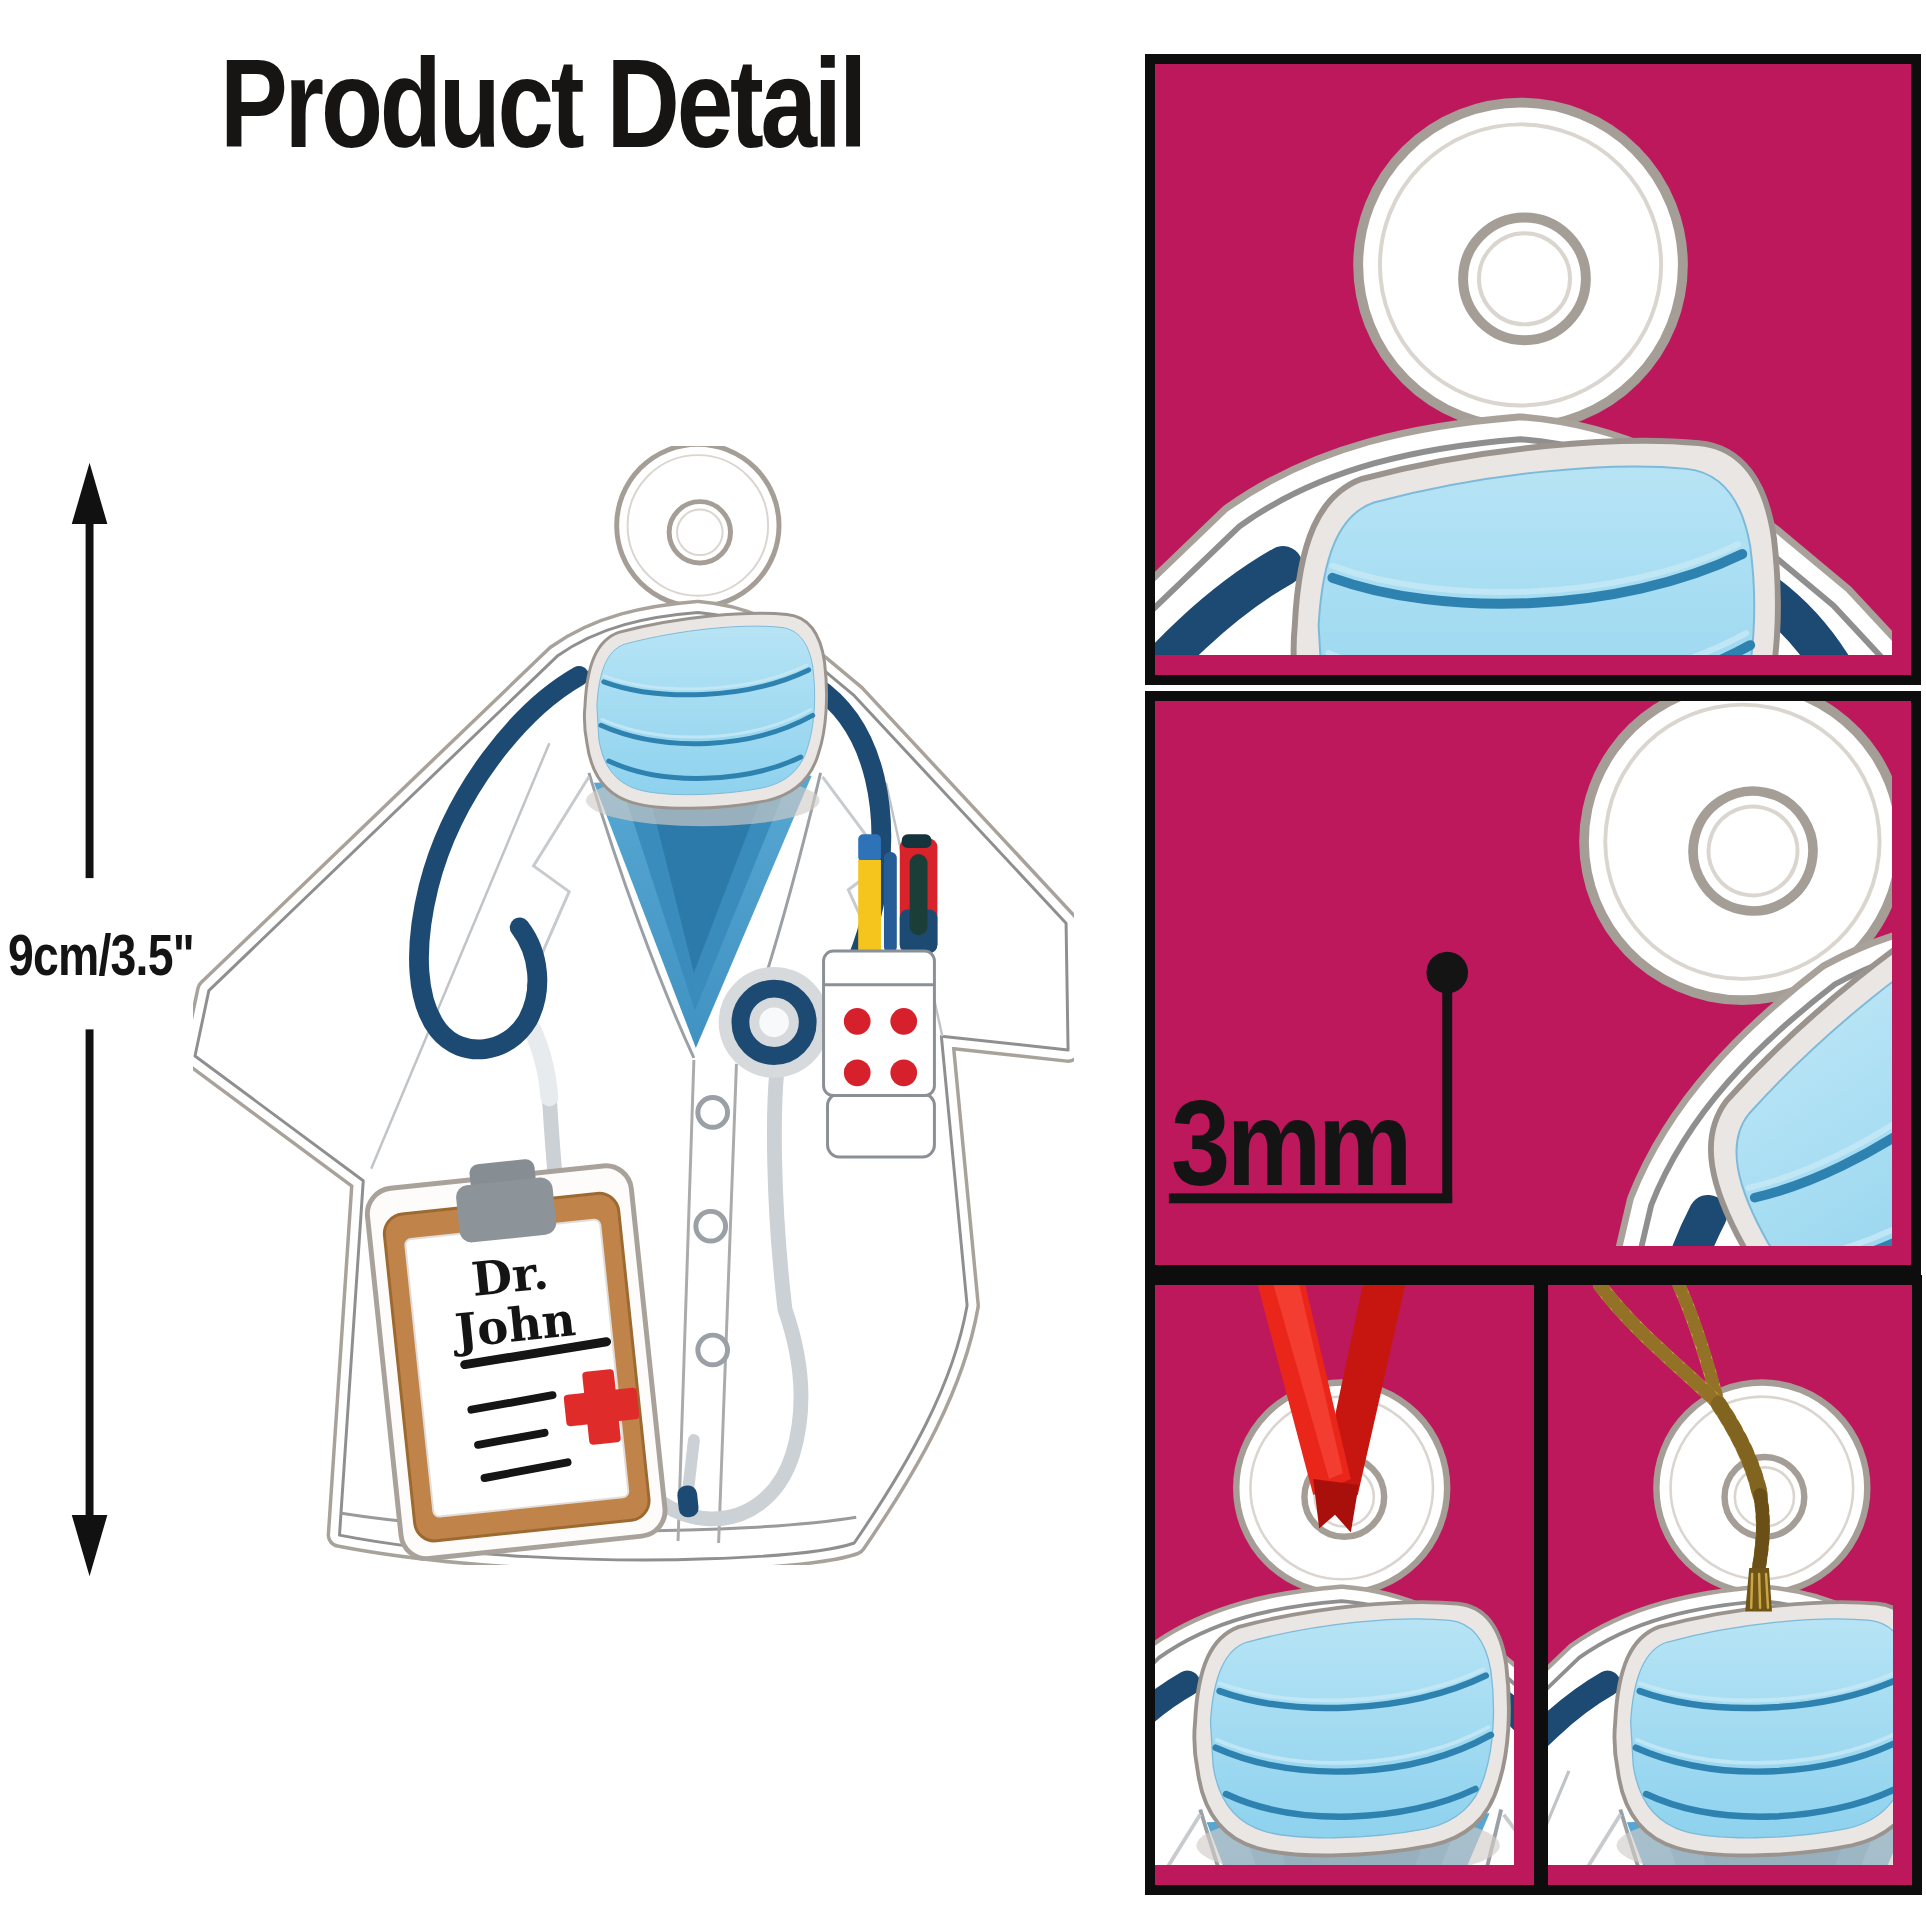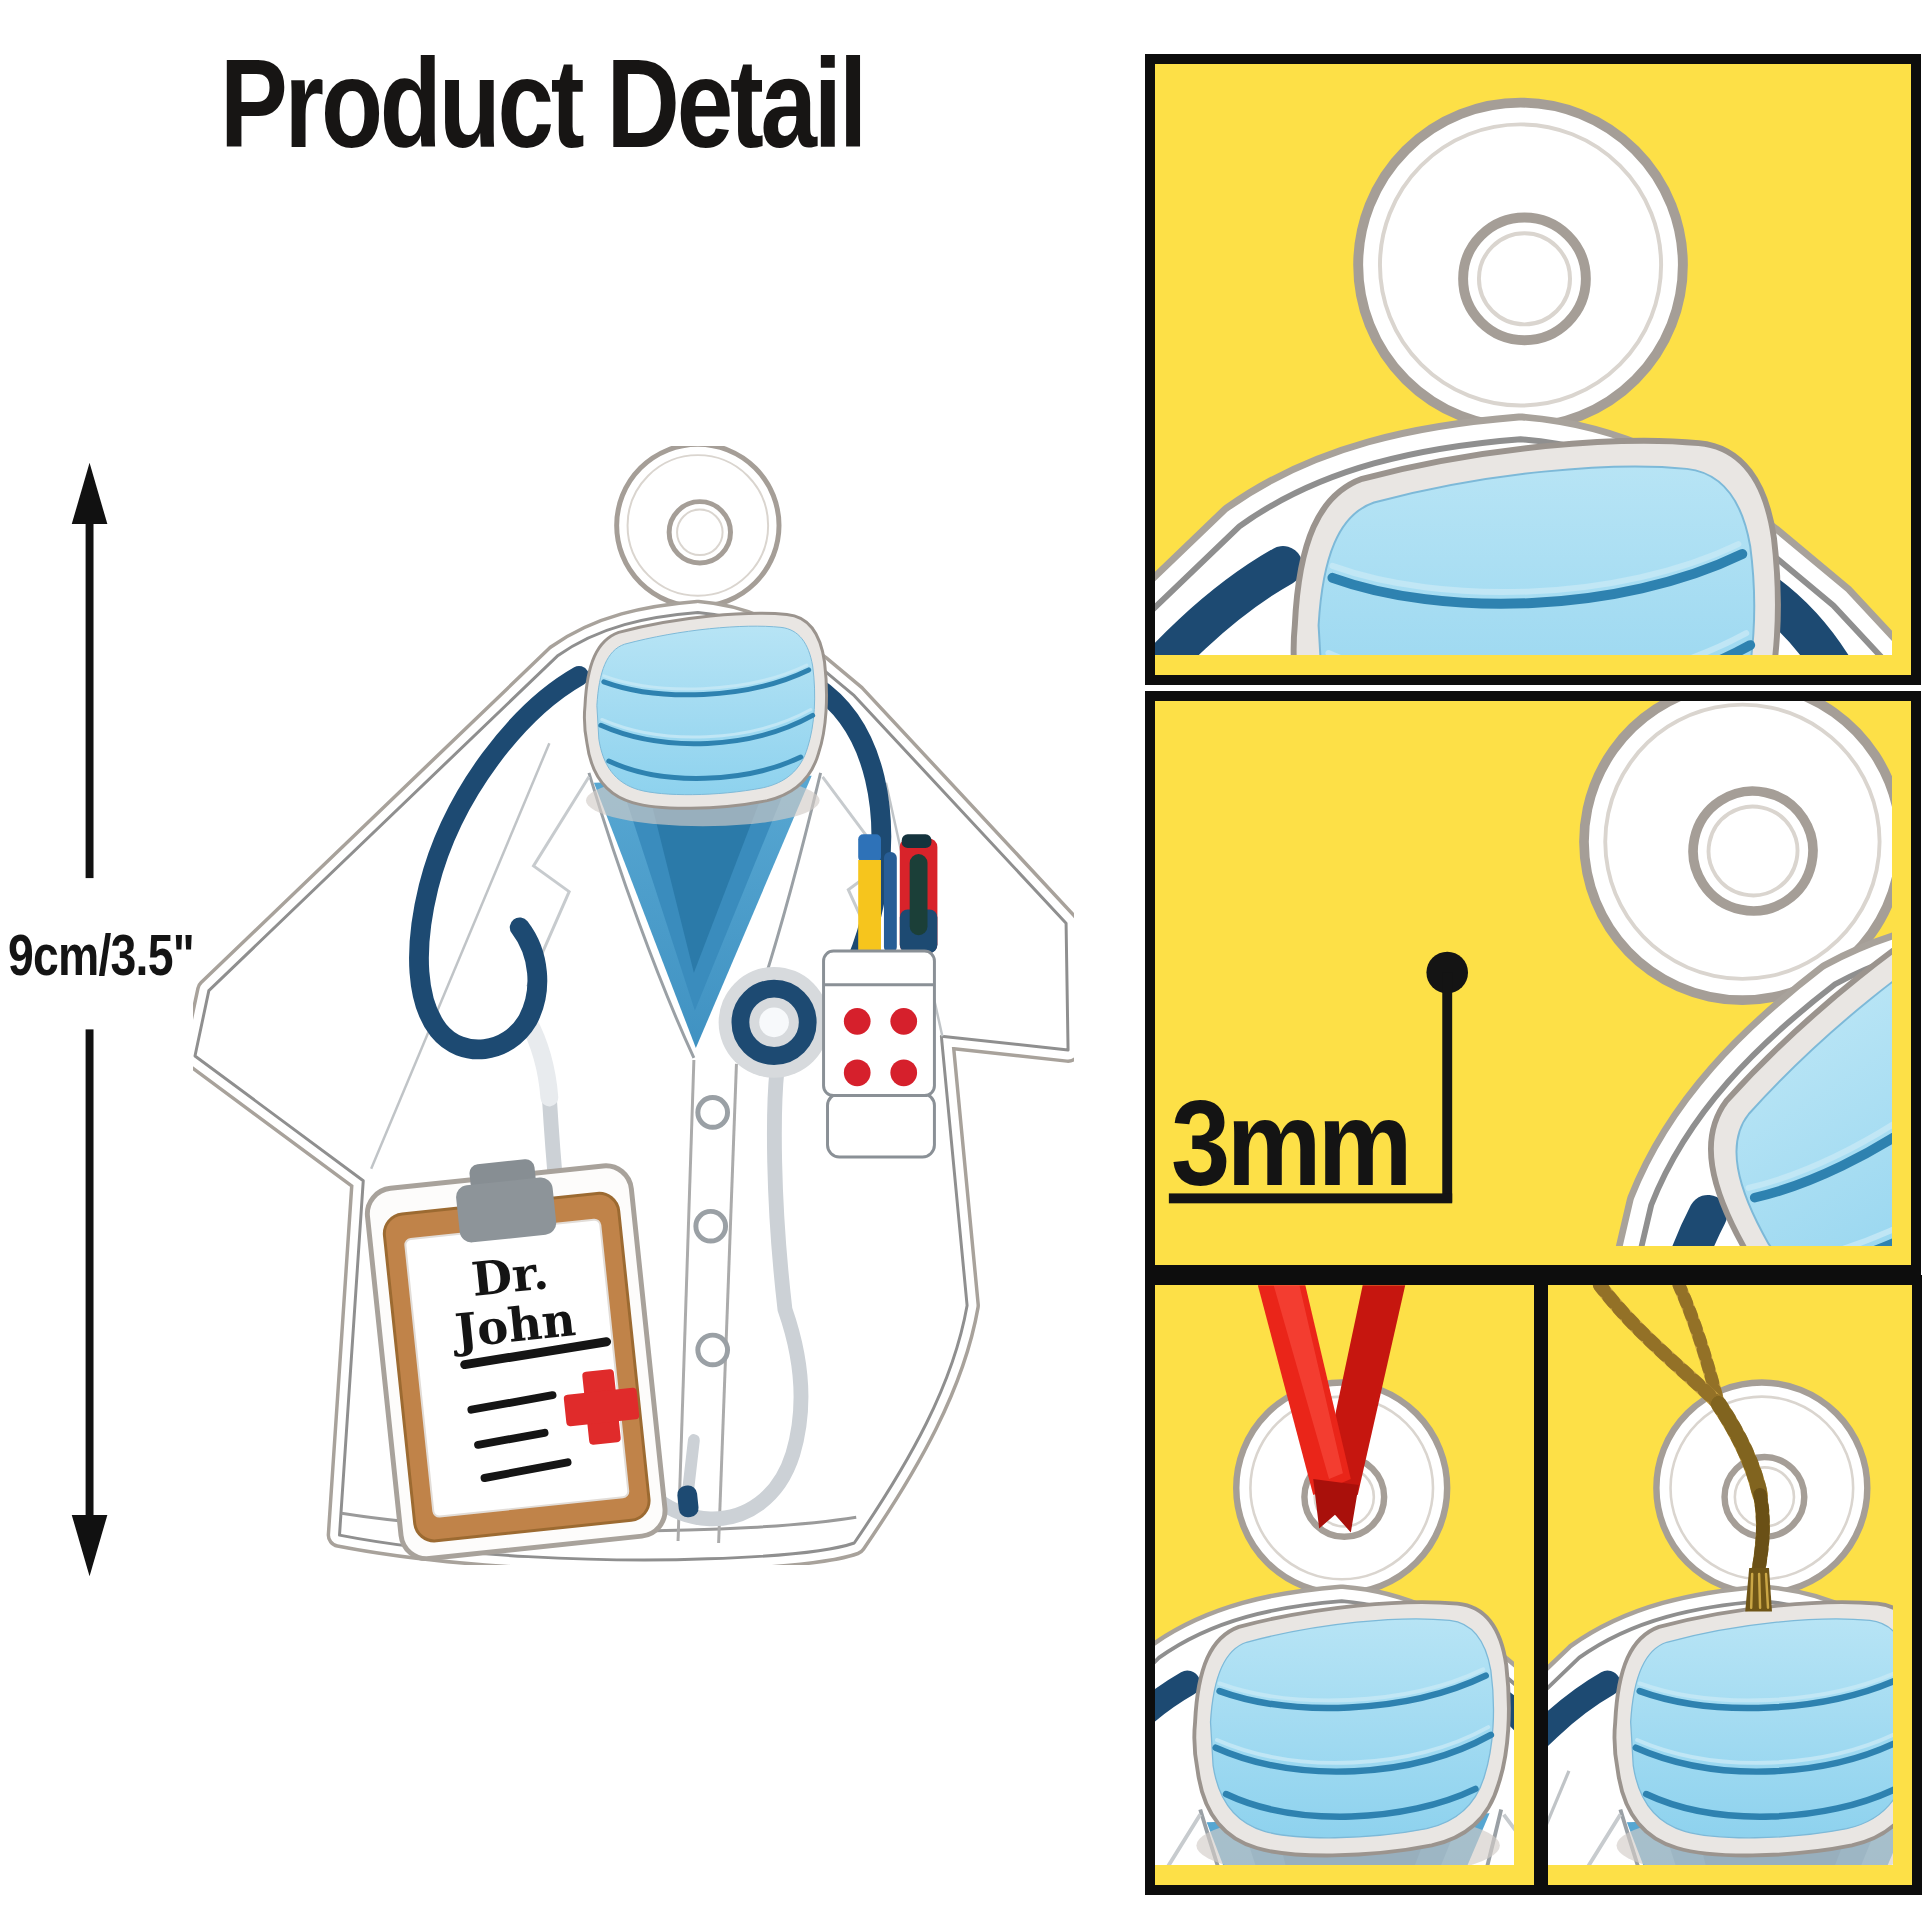--- a/index.html
+++ b/index.html
@@ -4,21 +4,21 @@
 <style>
   html,body{margin:0;padding:0;background:#ffffff;}
   body{width:1927px;height:1927px;position:relative;overflow:hidden;
        font-family:"Liberation Sans", sans-serif;color:#111;}
   .abs{position:absolute;}
   .page-title{left:220px;top:40px;font-size:127px;font-weight:bold;
       letter-spacing:-4px;line-height:1.0;color:#171514;white-space:nowrap;
       transform:scaleX(.80);transform-origin:left top;}
   .size-label{left:8px;top:921px;font-size:58px;font-weight:bold;color:#141414;
       letter-spacing:-1px;white-space:nowrap;transform:scaleX(.80);transform-origin:left top;}
-  .panel{position:absolute;background:#fde047;border:10px solid #0d0d0d;overflow:hidden;}
+  .panel{position:absolute;background:#be185d;border:10px solid #0d0d0d;overflow:hidden;}
   .p1{left:1145px;top:54px;width:756px;height:611px;}
   .p2{left:1145px;top:691px;width:756px;height:564px;}
   .p3{left:1145px;top:1275px;width:379px;height:600px;}
   .p4{left:1538px;top:1275px;width:364px;height:600px;}
   .panel svg{position:absolute;left:0;top:0;}
   .thick-label{left:16px;top:382px;font-size:121px;font-weight:bold;color:#141414;
       letter-spacing:-4px;line-height:1;white-space:nowrap;
       transform:scaleX(.88);transform-origin:left top;}
   svg text{font-family:"DejaVu Serif", serif;font-weight:bold;fill:#141414;}
 </style>

